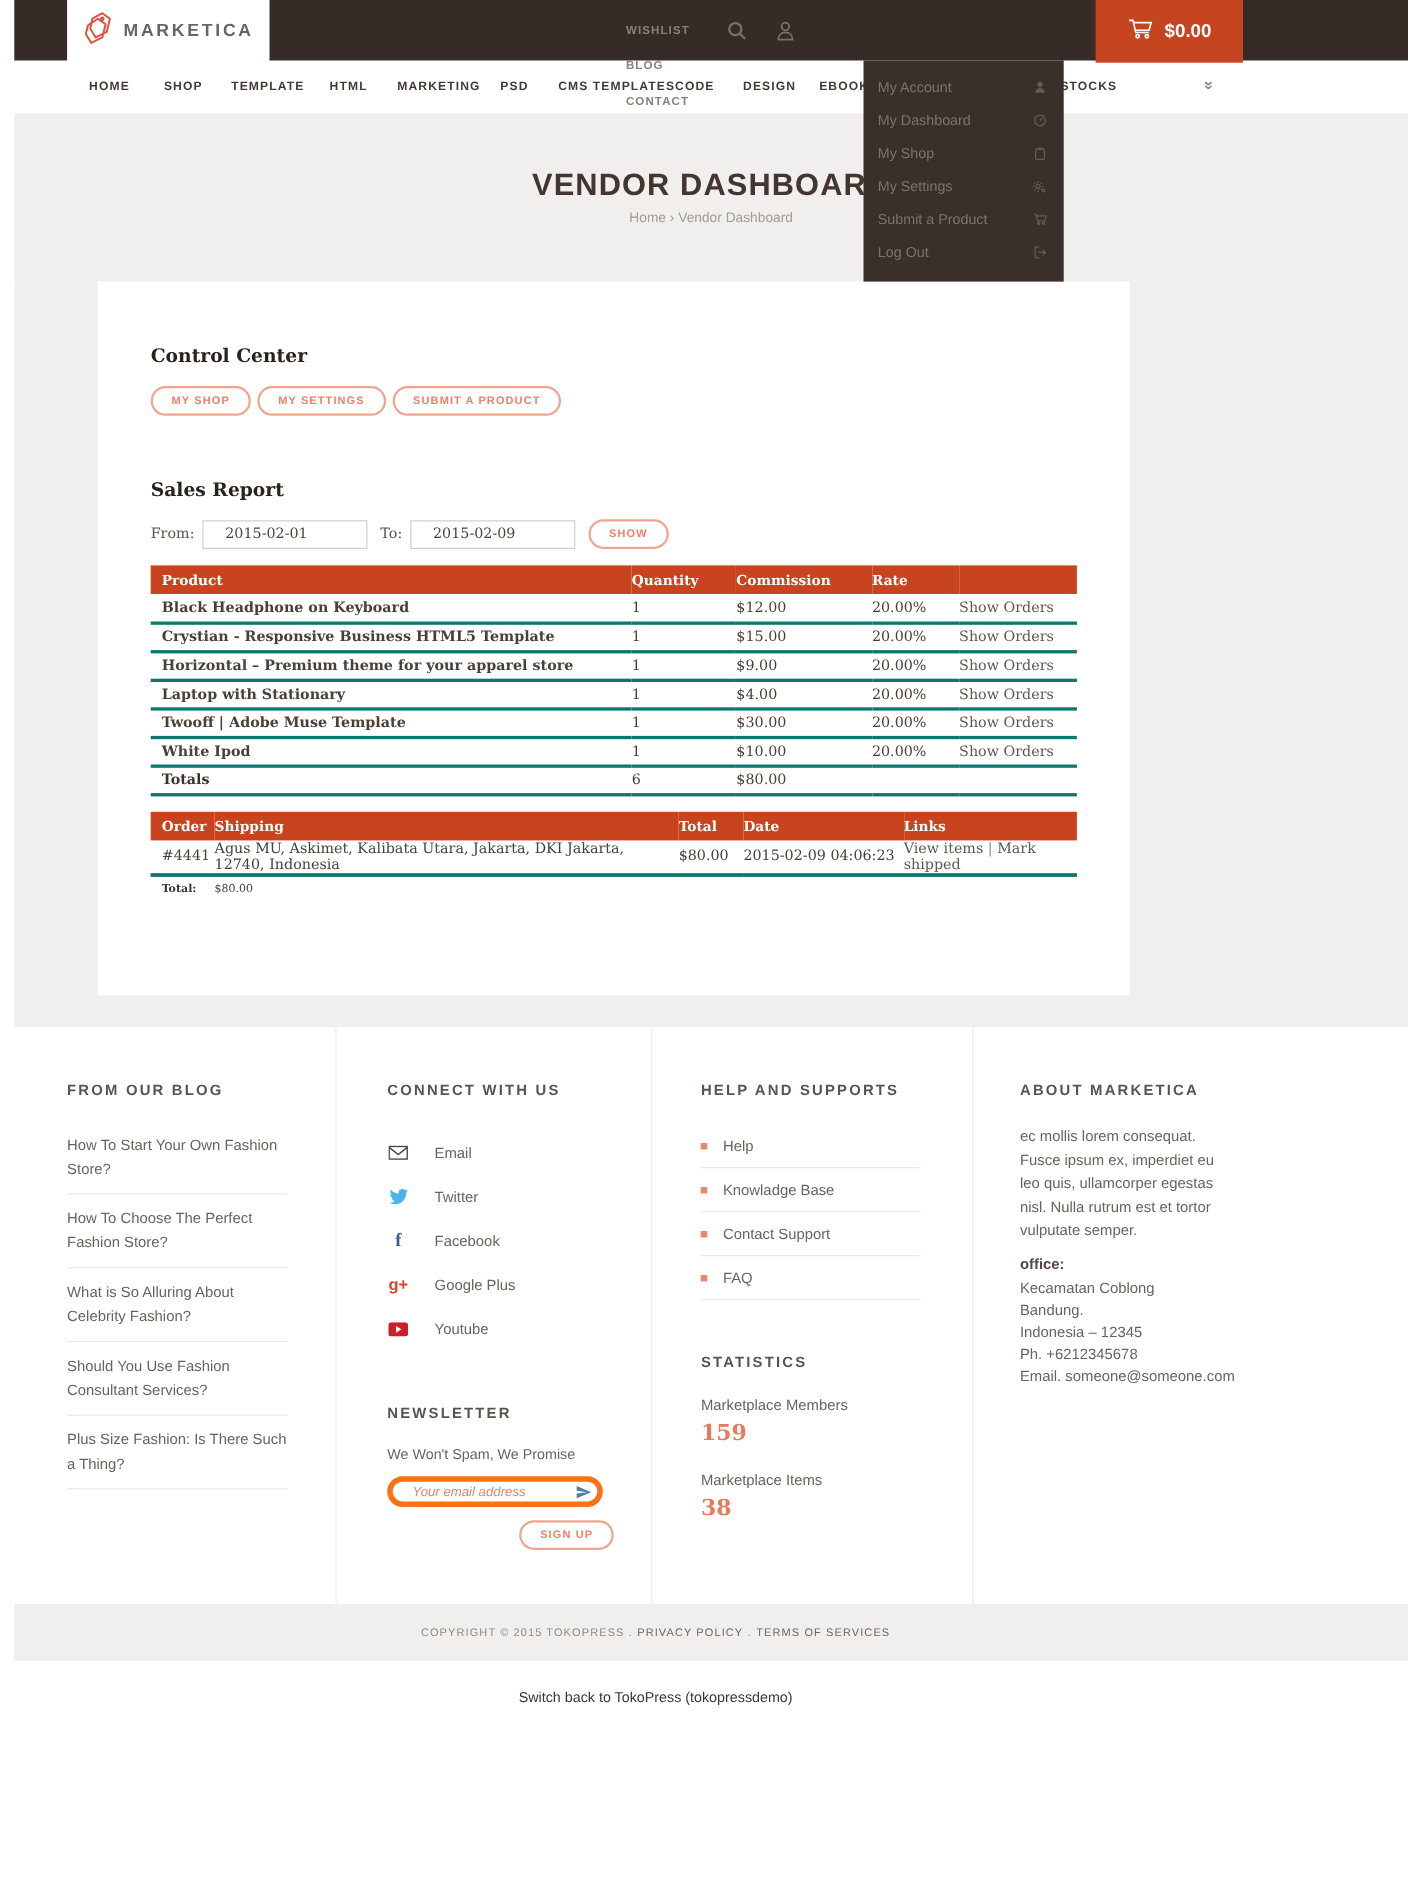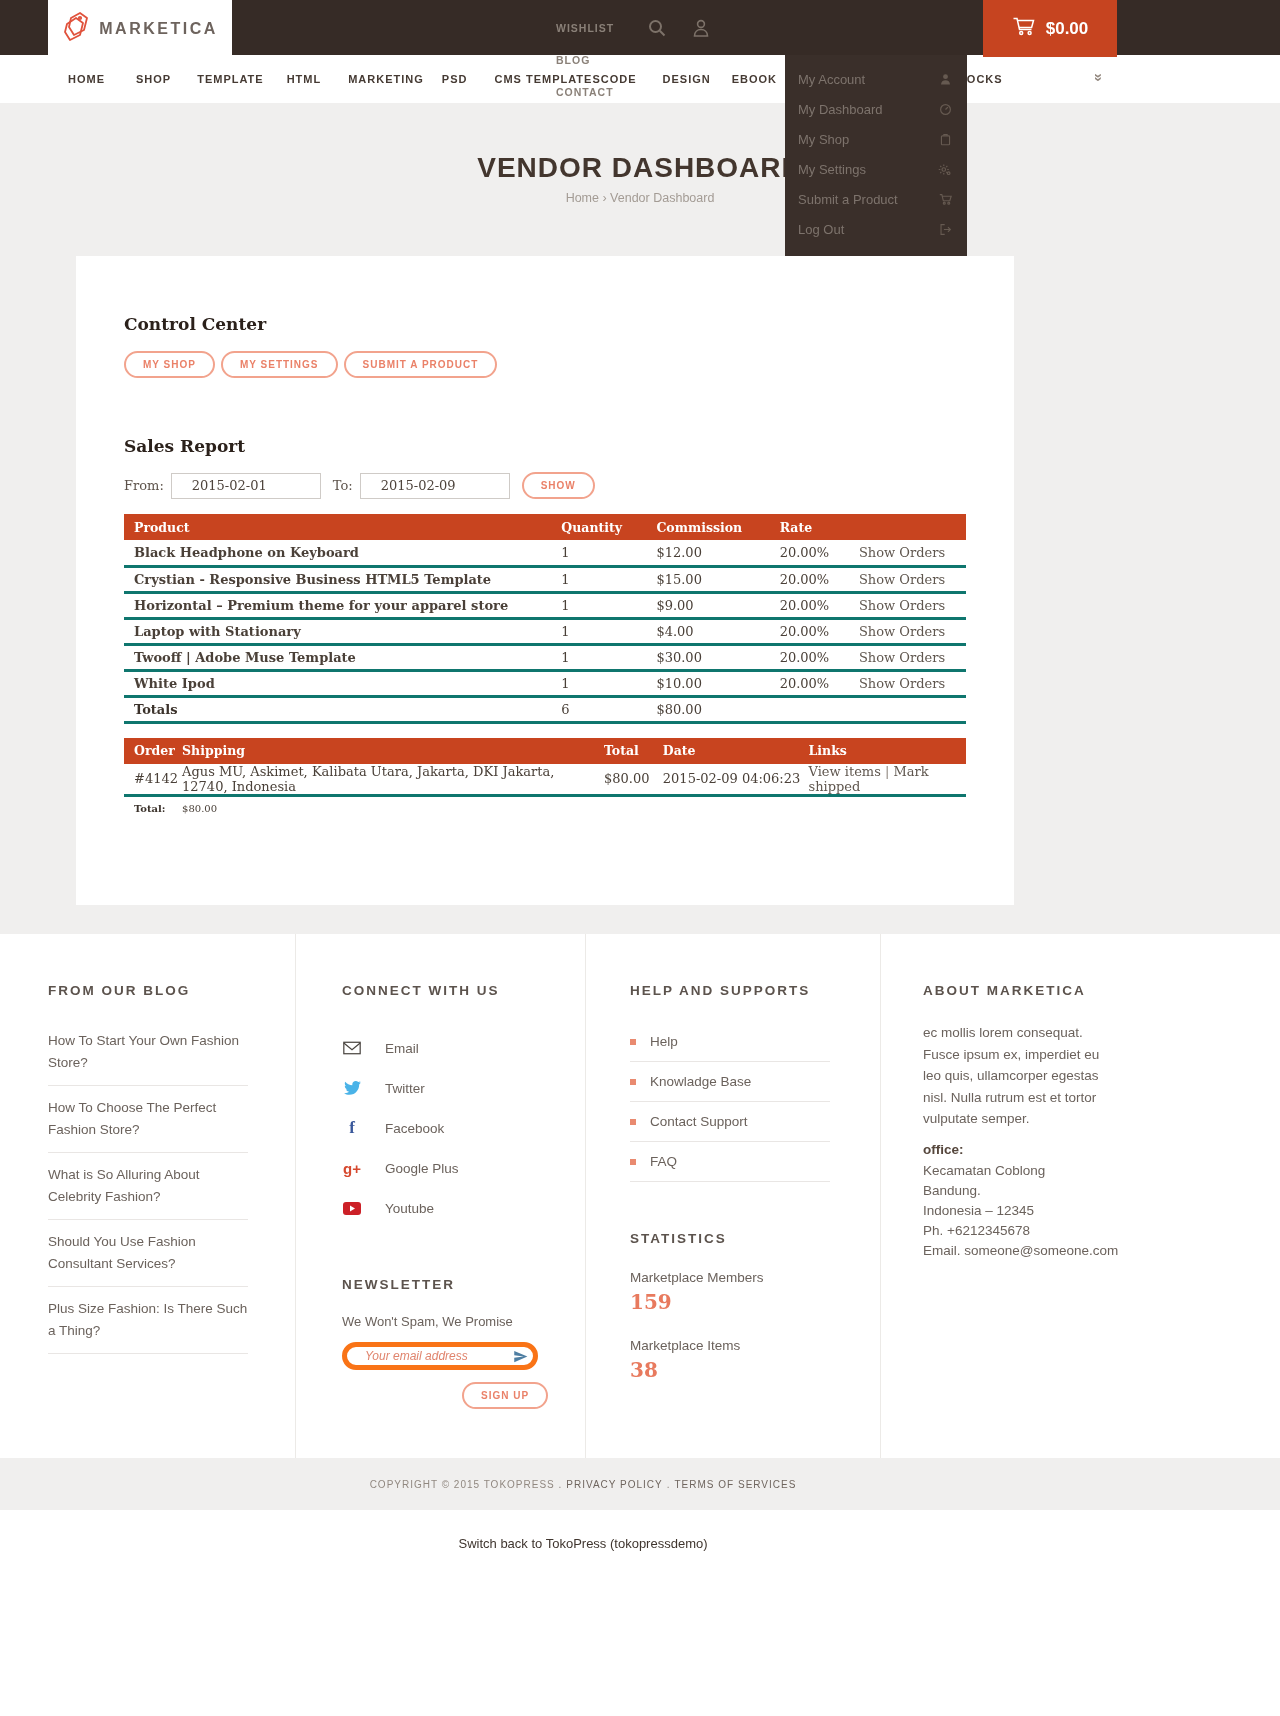--- a/index.html
+++ b/index.html
@@ -1,17 +1,17 @@
 <!DOCTYPE html>
 <html><head>
 <meta charset="utf-8">
 <style>
   * { margin:0; padding:0; box-sizing:border-box; }
   body { background:#ffffff; font-family:"Liberation Sans", sans-serif; }
-  .page { position:relative; width:1280px; height:1716px; background:#fff; overflow:hidden; }
+  .page { position:relative; width:1280px; height:1716px; background:#fff; overflow:hidden;padding-left:13px; }
 
   
   .topbar { position:relative; height:55px; background:#362b26; z-index:40; }
   .logo-box { position:absolute; left:48px; top:0; width:184px; height:57px; background:#fff; display:flex; align-items:center; justify-content:center; gap:9px; z-index:45; cursor:pointer; }
   .brand { font-size:16px; font-weight:bold; letter-spacing:2.5px; color:#6d635d; }
   .topbar-nav { position:absolute; left:556px; top:0; height:55px; display:flex; align-items:center; }
   .topbar-nav ul { list-style:none; display:flex; gap:20px;flex-direction:column; }
   .topbar-nav li { font-size:10.5px; font-weight:bold; letter-spacing:1px; color:#8a8078; cursor:pointer; }
   .tb-ico { margin-left:33px; cursor:pointer; display:flex; align-items:center; }
   .tb-ico + .tb-ico { margin-left:24px; }
@@ -352,21 +352,21 @@
             <th class="first">Order</th>
             <th>Shipping</th>
             <th>Total</th>
             <th>Date</th>
             <th>Links</th>
           </tr>
         </thead>
         <tbody>
 
         <tr>
-              <td class="first">#4142</td>
+              <td class="first">#4441</td>
               <td class="prod" style="font-weight:normal">Agus MU, Askimet, Kalibata Utara, Jakarta, DKI Jakarta, 12740, Indonesia</td>
               <td>$80.00</td>
               <td>2015-02-09 04:06:23</td>
               <td>
                 <a class="rowlink">View items</a>
                 <span class="pipe">|</span>
                 <a class="rowlink">Mark shipped</a>
               </td>
             </tr>
           </tbody>

